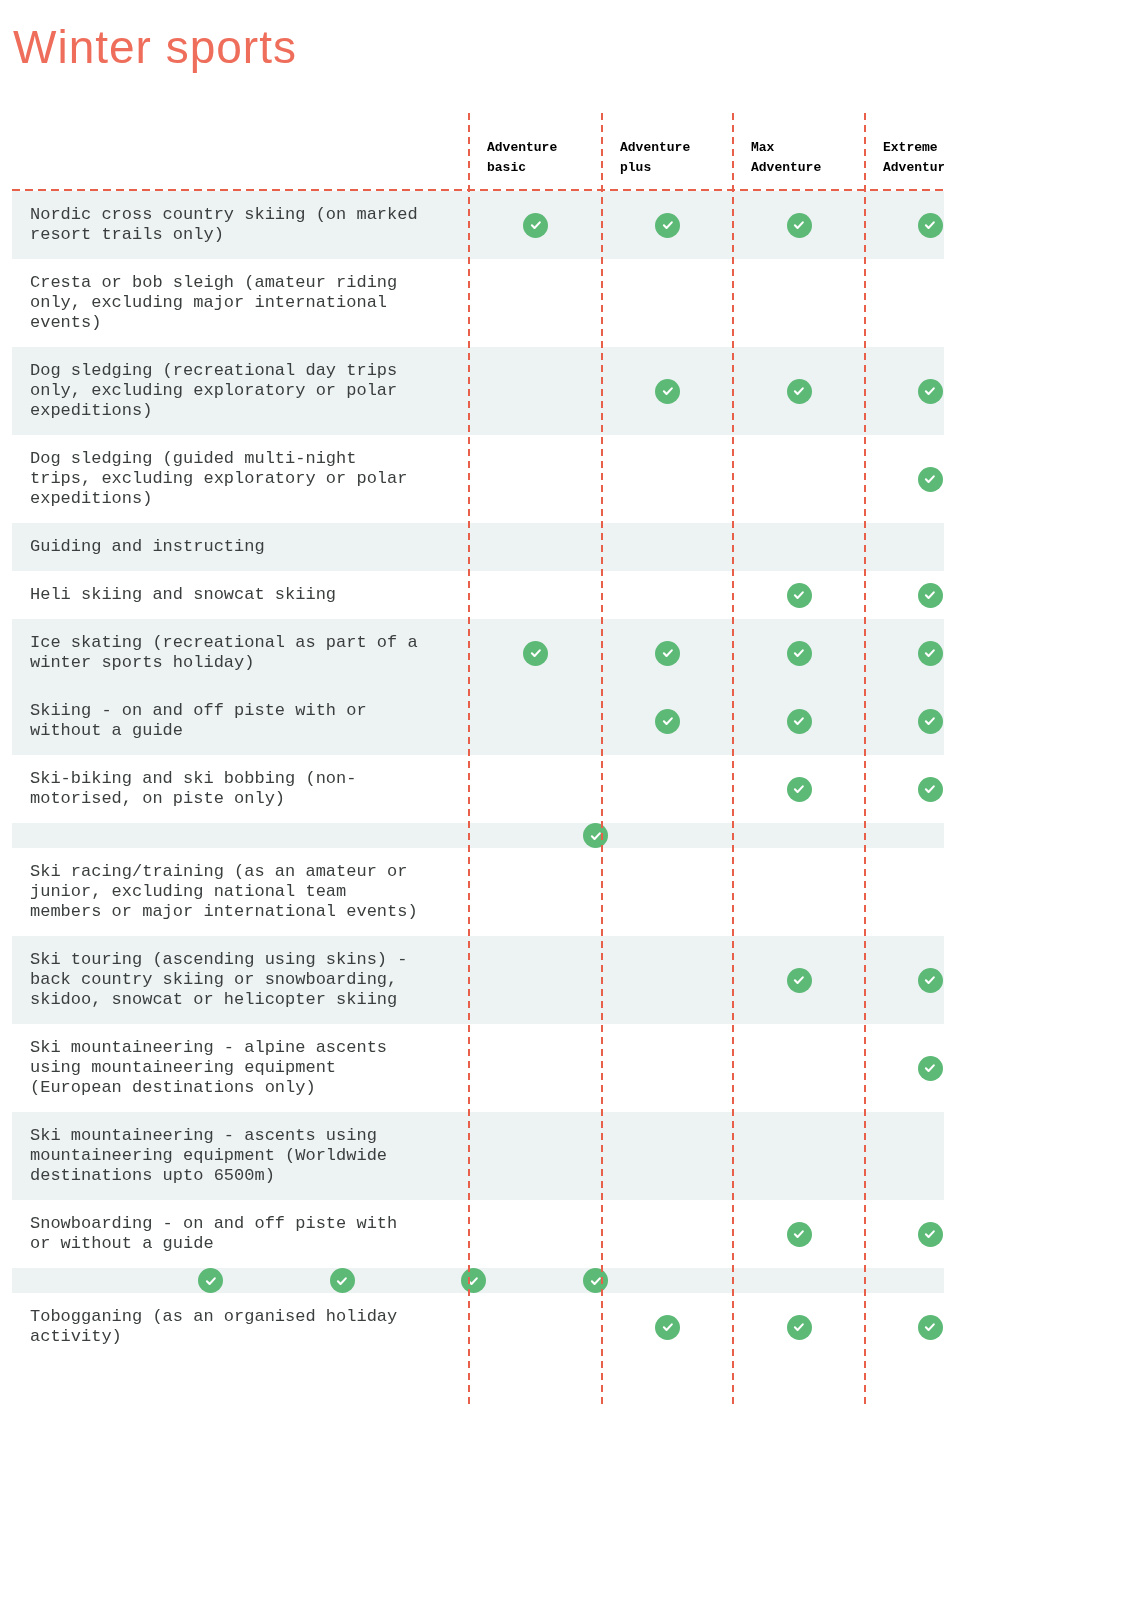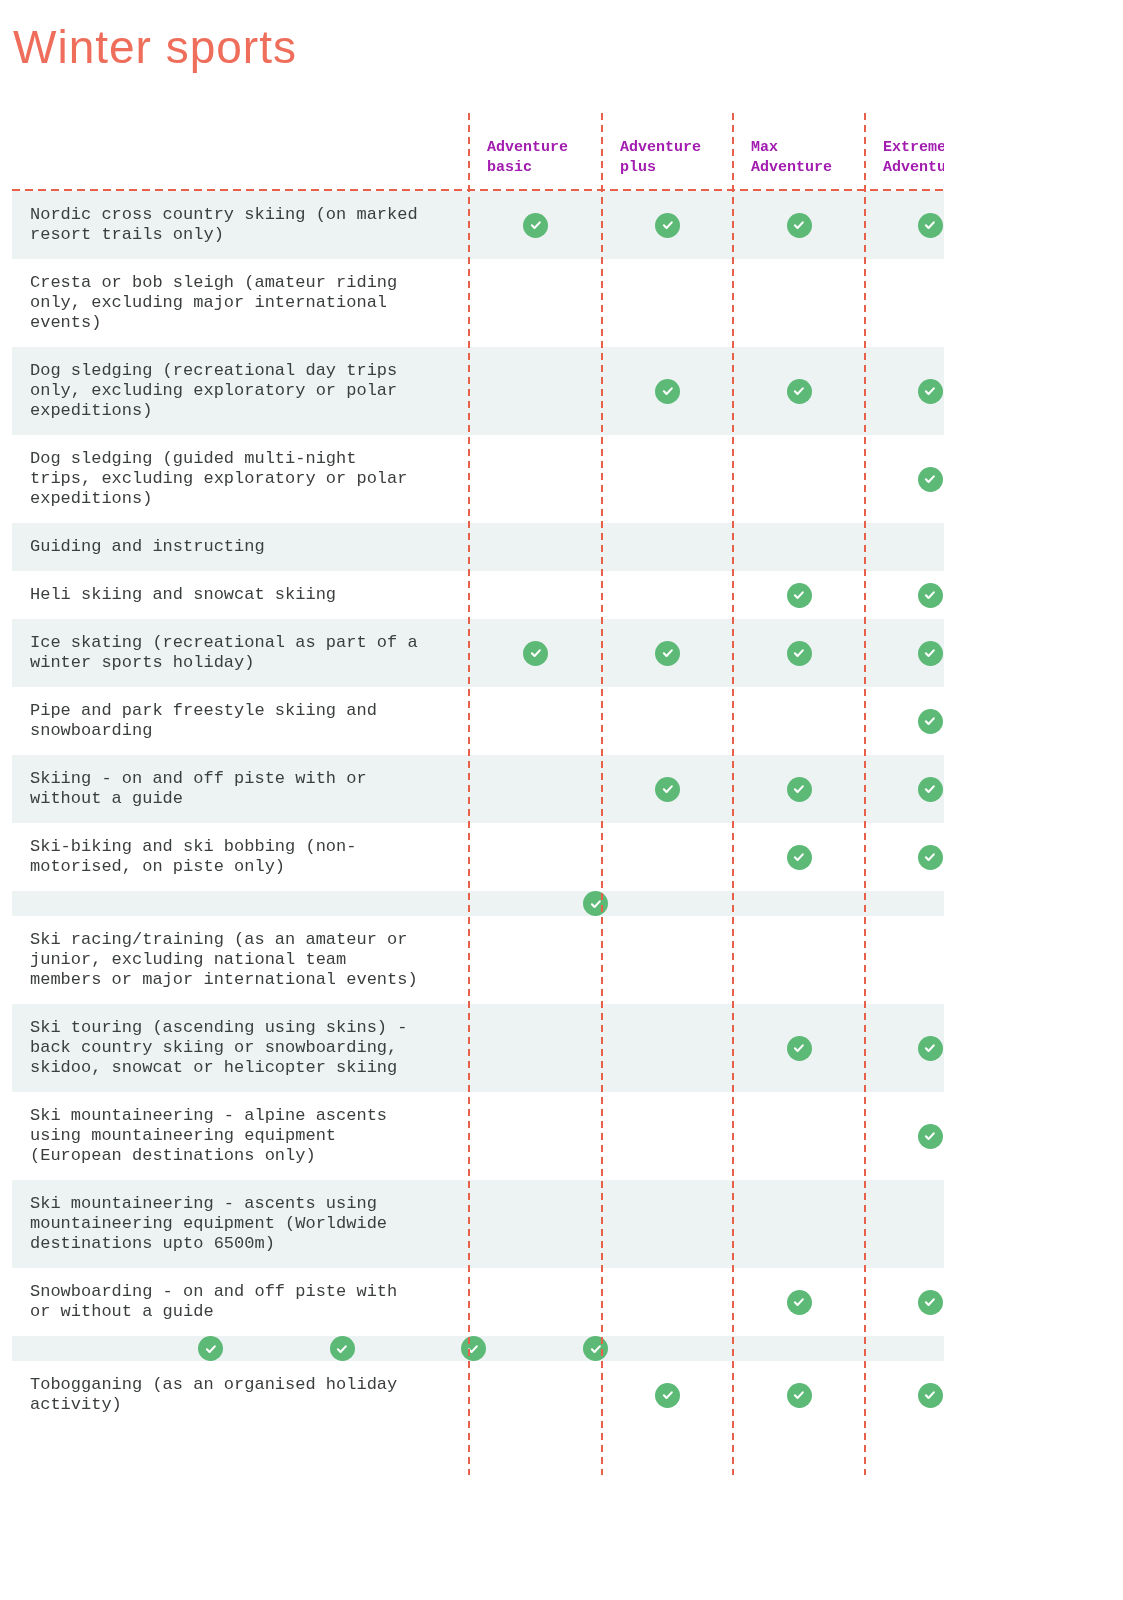--- a/index.html
+++ b/index.html
@@ -11,21 +11,21 @@
         background:none;border:none;padding:0;cursor:pointer;}
   
   .table{position:absolute;left:12px;top:113px;width:1098px;padding-bottom:46px;}
   .vline{position:absolute;top:0;bottom:0;width:2px;
         background:repeating-linear-gradient(180deg,#e8604a 0 7px,transparent 7px 12px);}
   .vl1{left:456px}.vl2{left:589px}.vl3{left:720px}.vl4{left:852px}.vl5{left:982px}
   .header-row{display:flex;height:76px;}
   .header-cell{box-sizing:border-box;display:flex;align-items:flex-end;
         padding:0 0 11px 18px;
         font-family:"Liberation Mono","DejaVu Sans Mono",monospace;
-        font-weight:bold;font-size:15px;line-height:20px;color:#a21caf;
+        font-weight:bold;font-size:13px;line-height:20px;color:#000000;
         white-space:pre-line;}
   .h-divider{height:2px;
         background:repeating-linear-gradient(90deg,#e8604a 0 8px,transparent 8px 13px);}
   .row{display:flex;}
   .row.alt{background:#edf2f3;}
   .label-cell{box-sizing:border-box;padding:14px 8px 14px 18px;
         font-family:"Liberation Mono","DejaVu Sans Mono",monospace;
         font-size:17px;line-height:20px;color:#3b3e3e;white-space:pre-line;}
   .plan-cell{box-sizing:border-box;display:flex;align-items:center;justify-content:center;}
   .cw0{width:457px}.cw1{width:133px}.cw2{width:131px}.cw3{width:132px}.cw4{width:130px}.cw5{width:115px}
@@ -252,41 +252,20 @@
             </span>
           </div>
           <div class="plan-cell cw5">
             <span class="check">
               <svg viewBox="0 0 24 24" width="14" height="14">
                 <path d="M5 12.5l4.5 4.5 9-9.5" fill="none" stroke="#fff" stroke-width="3.6" stroke-linecap="round" stroke-linejoin="round"></path>
               </svg>
             </span>
           </div>
         </div>
-        <div class="row">
-          <div class="label-cell cw0">Pipe and park freestyle skiing and
-snowboarding</div>
-          <div class="plan-cell cw1"></div>
-          <div class="plan-cell cw2"></div>
-          <div class="plan-cell cw3"></div>
-          <div class="plan-cell cw4">
-            <span class="check">
-              <svg viewBox="0 0 24 24" width="14" height="14">
-                <path d="M5 12.5l4.5 4.5 9-9.5" fill="none" stroke="#fff" stroke-width="3.6" stroke-linecap="round" stroke-linejoin="round"></path>
-              </svg>
-            </span>
-          </div>
-          <div class="plan-cell cw5">
-            <span class="check">
-              <svg viewBox="0 0 24 24" width="14" height="14">
-                <path d="M5 12.5l4.5 4.5 9-9.5" fill="none" stroke="#fff" stroke-width="3.6" stroke-linecap="round" stroke-linejoin="round"></path>
-              </svg>
-            </span>
-          </div>
-        </div>
         <div class="row alt">
           <div class="label-cell cw0">Skiing - on and off piste with or
 without a guide</div>
           <div class="plan-cell cw1"></div>
           <div class="plan-cell cw2">
             <span class="check">
               <svg viewBox="0 0 24 24" width="14" height="14">
                 <path d="M5 12.5l4.5 4.5 9-9.5" fill="none" stroke="#fff" stroke-width="3.6" stroke-linecap="round" stroke-linejoin="round"></path>
               </svg>
             </span>

